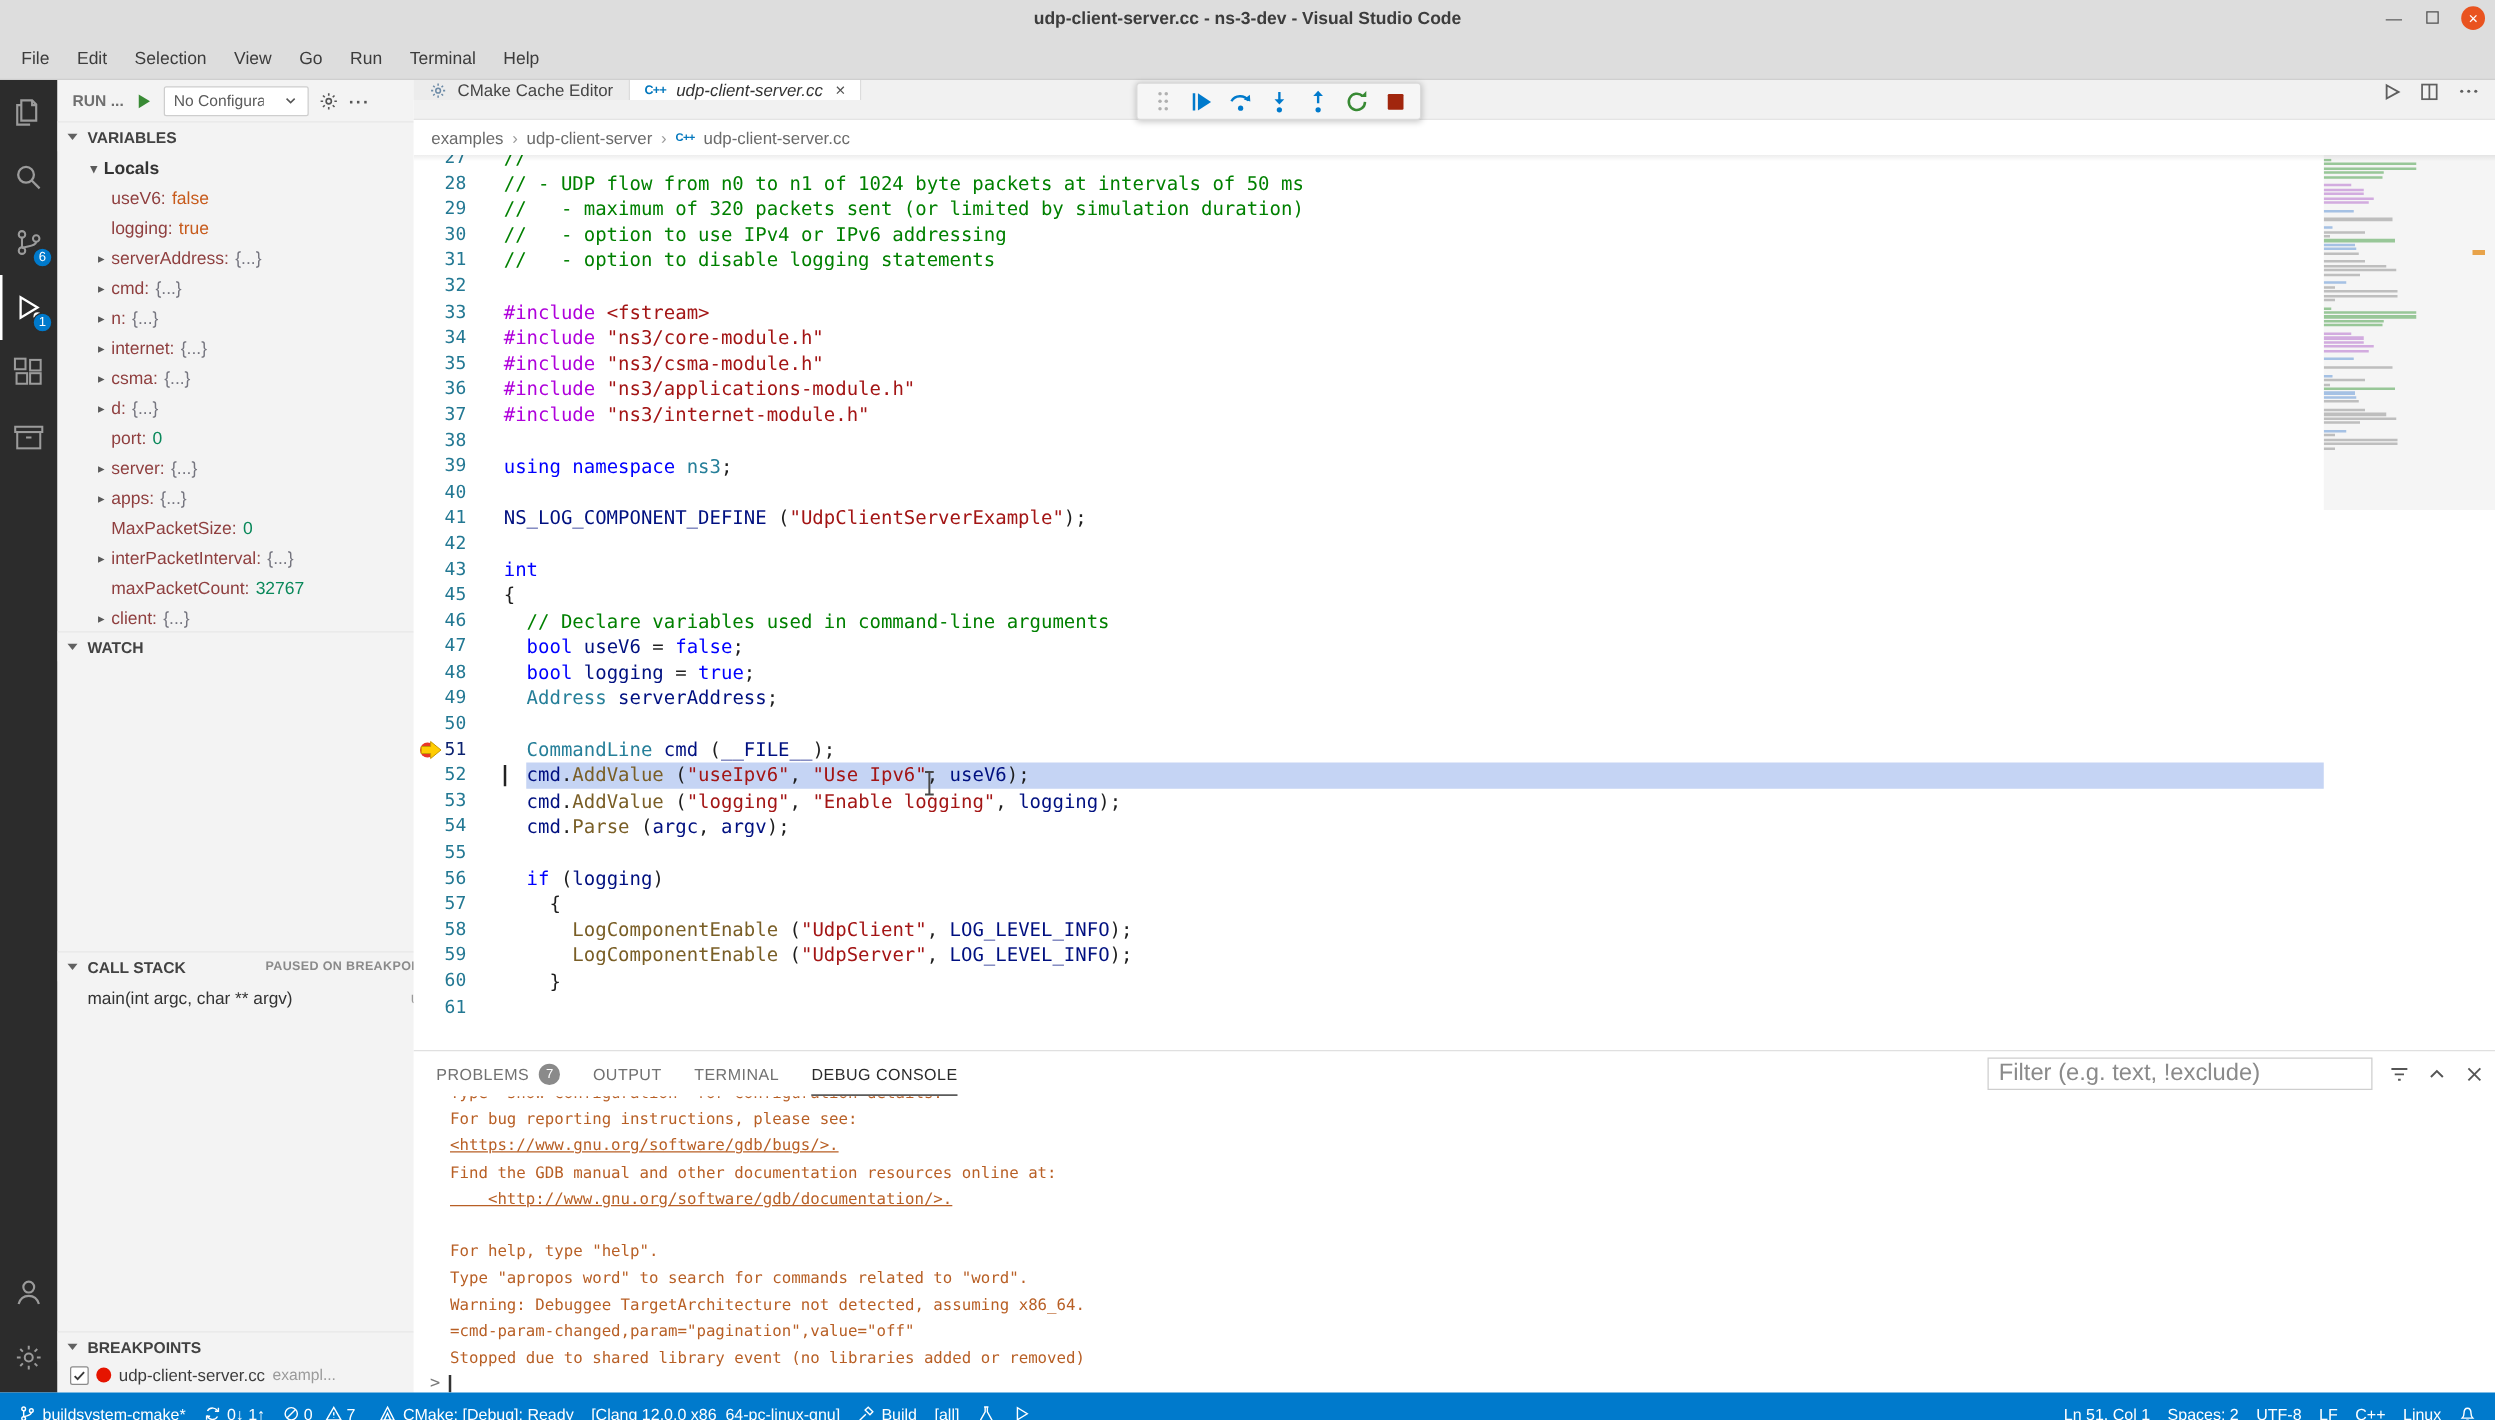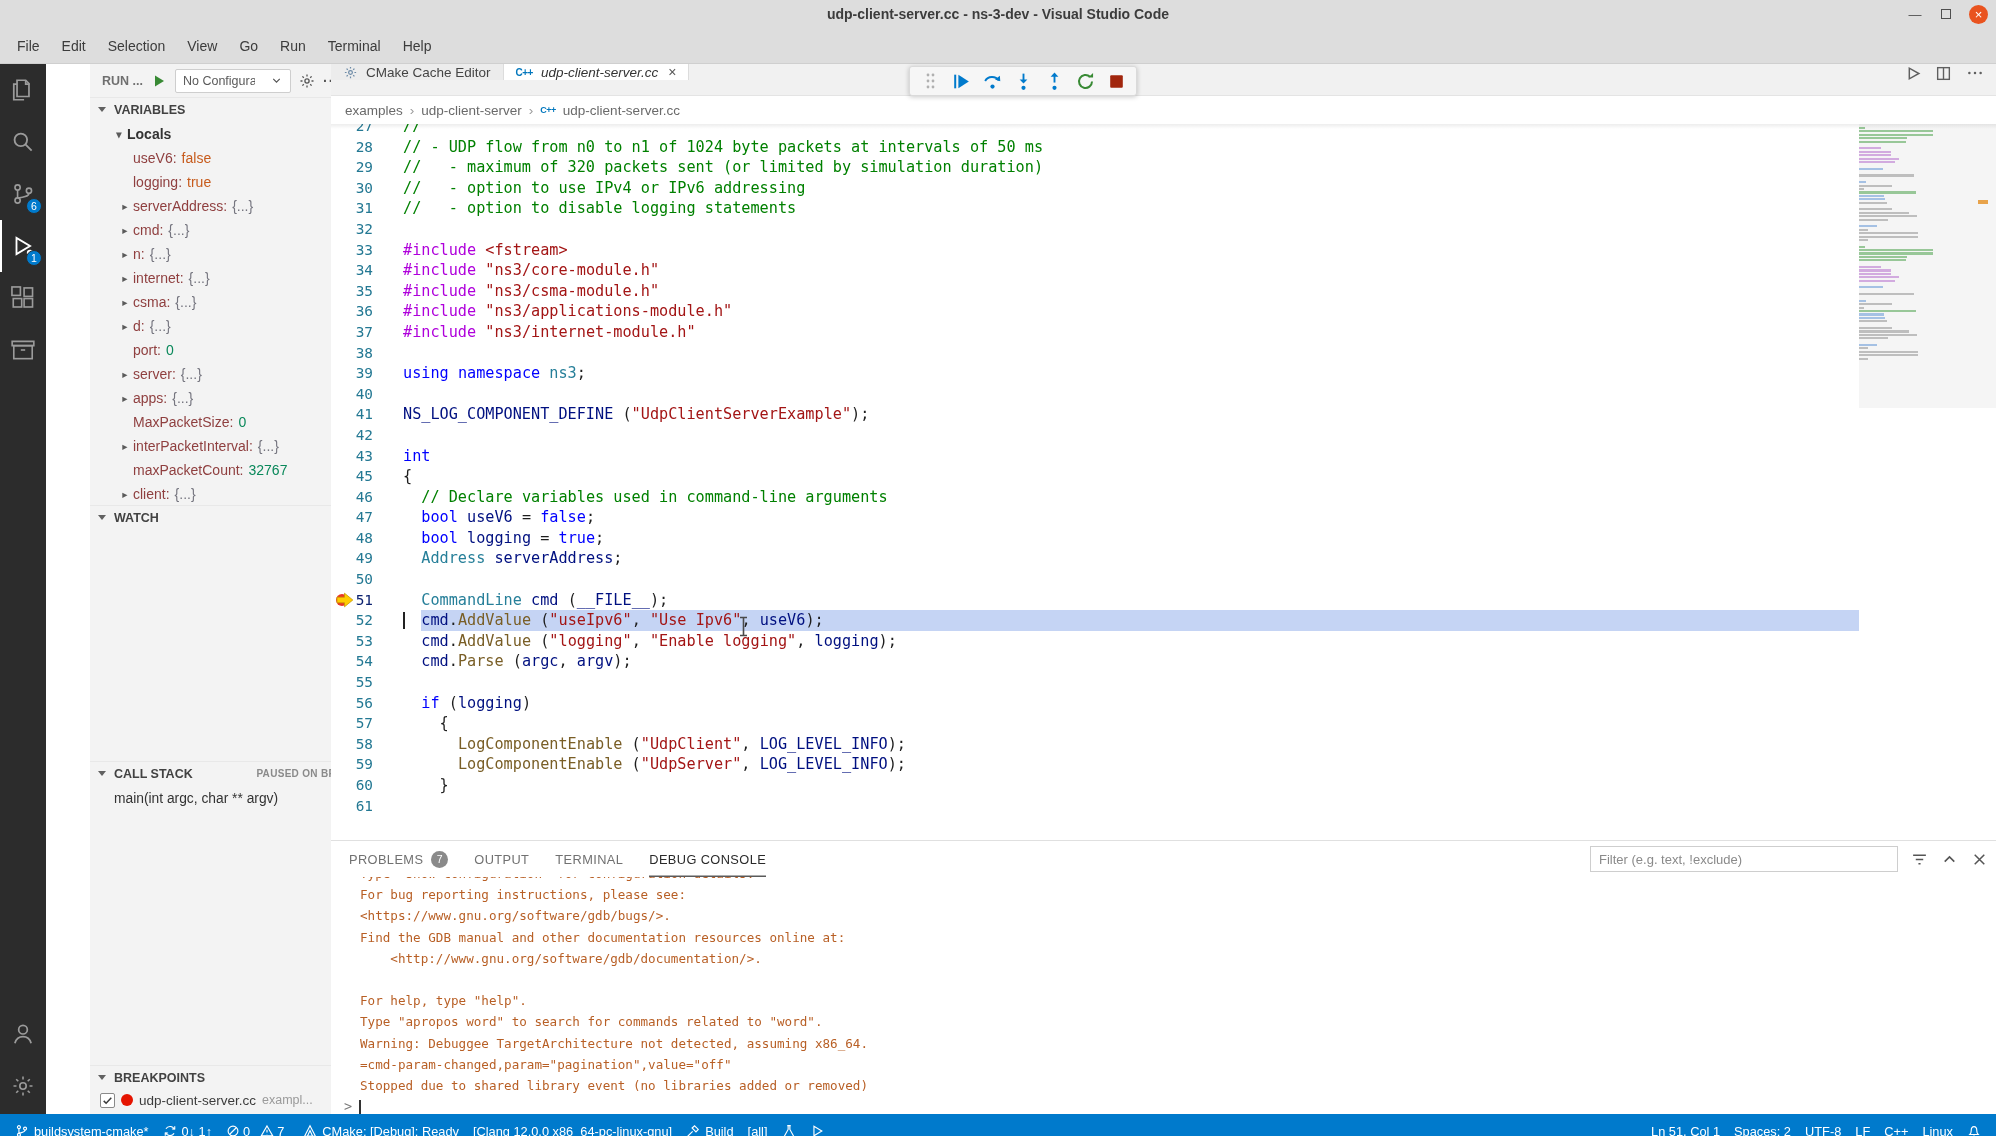--- a/index.html
+++ b/index.html
@@ -26,21 +26,21 @@
   .act-icon{width:46px;height:52px;display:flex;align-items:center;justify-content:center;
     color:#9b9b9b;position:relative;}
   .act-icon.active{color:#ffffff;box-shadow:inset 2px 0 0 #ffffff;}
   .act-badge{position:absolute;right:4px;bottom:6px;min-width:16px;height:16px;border-radius:9px;
     background:#007acc;color:#fff;font-size:10.5px;display:flex;align-items:center;
     justify-content:center;padding:0 3px;border:1px solid #2c2c2c;}
   .act-bottom{position:absolute;bottom:2px;left:0;width:46px;}
 
   
   .sidebar{position:absolute;top:64px;left:46px;width:311px;bottom:22px;background:#f3f3f3;
-    border-right:1px solid #e3e3e3;color:#3b3b3b;overflow:hidden;margin-left:44px;}
+    border-right:1px solid #e3e3e3;color:#3b3b3b;overflow:hidden;}
   .sb-header{position:absolute;top:0;left:0;right:0;height:33px;display:flex;align-items:center;
     padding-left:12px;gap:8px;}
   .sb-title{font-size:12.5px;font-weight:700;color:#6f6f6f;white-space:nowrap;}
   .config-select{height:24px;background:#ffffff;border:1px solid #cecece;border-radius:2px;
     font-size:12.5px;color:#5a5a5a;display:flex;align-items:center;padding:0 7px;gap:15px;
     max-width:116px;overflow:hidden;}
   .config-select .cfg-label{white-space:nowrap;overflow:hidden;}
   .hdr-ico{color:#555;display:flex;align-items:center;}
   .dots{font-weight:700;color:#555;font-size:14px;letter-spacing:1px;}
   .section-header{position:absolute;left:0;right:0;height:24px;display:flex;align-items:center;
@@ -112,27 +112,27 @@
   
   .panel{position:absolute;left:0;right:0;bottom:0;height:274px;background:#fff;
     border-top:1px solid #e0e0e0;}
   .panel-tabs{position:absolute;top:0;left:0;right:430px;height:36px;display:flex;
     align-items:stretch;padding-left:18px;gap:26px;}
   .ptab{font-size:12.8px;letter-spacing:.4px;color:#717171;display:flex;align-items:center;gap:8px;}
   .ptab.active{color:#2a2a2a;box-shadow:inset 0 -1.6px 0 #5a5a5a;}
   .pbadge{background:#8a8a8a;color:#fff;border-radius:9px;min-width:17px;height:17px;
     font-size:10.5px;display:flex;align-items:center;justify-content:center;padding:0 4px;}
   .panel-right{position:absolute;right:8px;top:5px;display:flex;align-items:center;gap:13px;color:#555;}
-  .filter-input{width:308px;height:26px;border:1px solid #cecece;background:#fff;font-size:13px;
+  .filter-input{width:308px;height:26px;border:1px solid #cecece;background:#fff;font-size:19px;
     color:#333;padding:0 8px;outline:none;font-family:"Liberation Sans",sans-serif;}
   .filter-input::placeholder{color:#8a8a8a;}
   .console{position:absolute;top:36px;left:0;right:0;bottom:0;overflow:hidden;
     font-family:"DejaVu Sans Mono",monospace;font-size:12.6px;color:#b85f25;}
   .cline{height:21.2px;line-height:21.2px;white-space:pre;padding-left:29px;}
-  .cline.link{}
+  .cline.link{text-decoration:underline;}
   .cprompt{height:21.2px;line-height:21.2px;display:flex;align-items:center;padding-left:13px;
     color:#7a7a7a;font-size:13.5px;gap:7px;}
   .cprompt .caret{width:2px;height:14px;background:#333;}
 
   
   .statusbar{position:absolute;left:0;right:0;bottom:0;height:22px;background:#007acc;color:#fff;
     display:flex;align-items:center;font-size:12.8px;padding:0 8px;z-index:50;}
   .sb-item{display:flex;align-items:center;gap:5px;padding:0 7px;height:22px;white-space:nowrap;margin-top:12px;}
   .sb-part{display:flex;align-items:center;gap:3px;margin-right:5px;}
   .sb-right{margin-left:auto;display:flex;align-items:center;}

